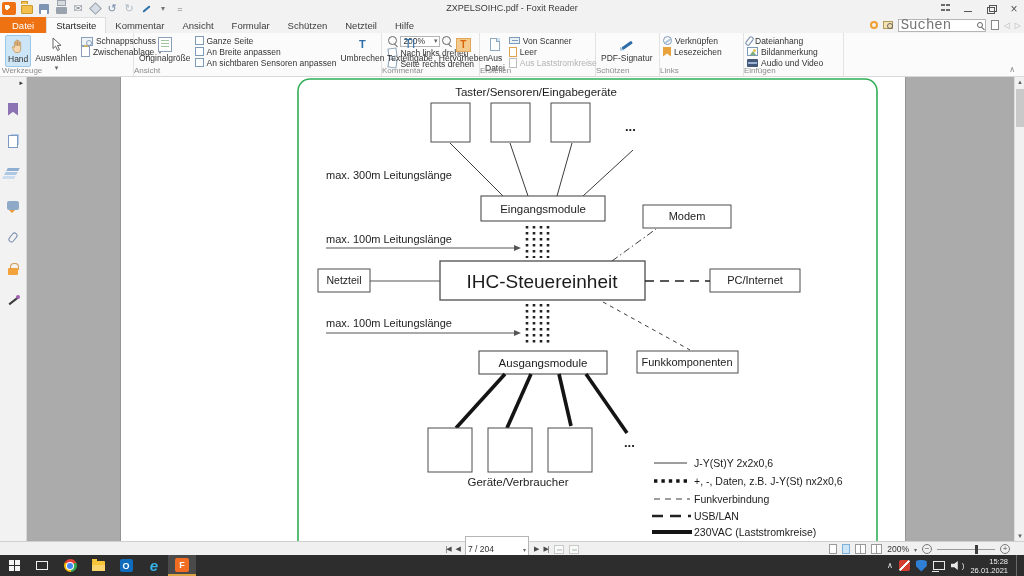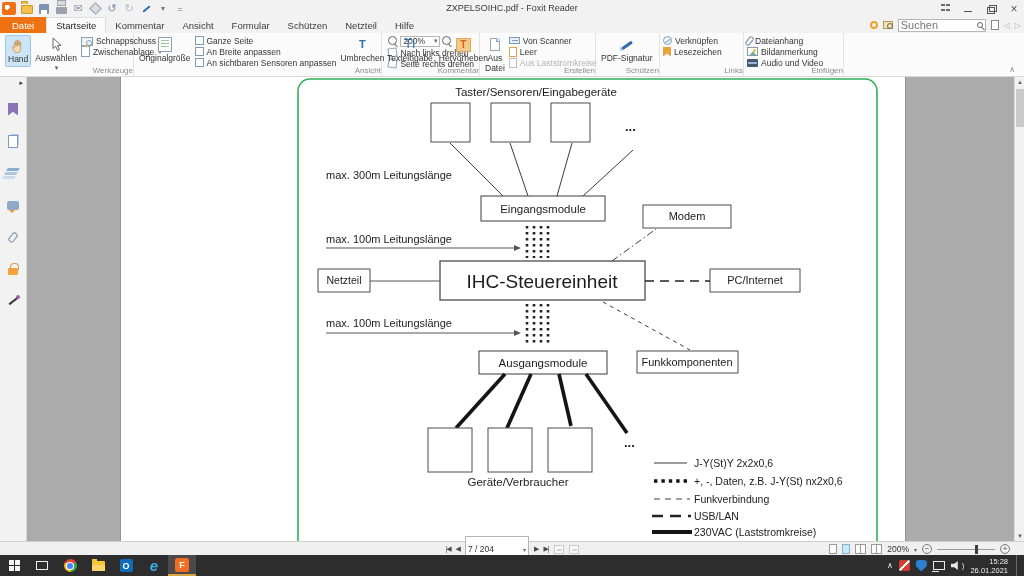--- a/index.html
+++ b/index.html
@@ -39,30 +39,30 @@
 
 .tabrow{position:absolute;top:17px;left:0;right:0;height:16px;background:#f2f2f2;display:flex;align-items:flex-start}
 .tab{height:16px;display:flex;align-items:center;padding:0 9px;font-size:9.5px;color:#3c3c3c;cursor:default}
 .tab-datei{background:#ee7211;color:#fff;padding:0 12px}
 .tab.active{background:#fbfbfb;border:1px solid #dedede;border-bottom:none;color:#1f1f1f}
 .tabrow-right{position:absolute;right:3px;top:0;height:16px;display:flex;align-items:center;gap:5px}
 .ring-ic{width:8px;height:8px;border:2px solid #f0a030;border-radius:50%}
 .foldersearch-ic{width:10px;height:8px;border:1px solid #b09a5a;background:#f3e1b2;position:relative}
 .foldersearch-ic::after{content:"";position:absolute;right:-1px;bottom:-1px;width:4px;height:4px;border:1px solid #666;border-radius:50%}
 .searchbox{width:88px;height:13px;background:#fff;border:1px solid #b5b5b5;display:flex;align-items:center;padding:0 2px}
-.searchbox input{flex:1;border:none;outline:none;font-size:11px;color:#444;width:70px;font-family:Liberation Sans, sans-serif;background:transparent}
+.searchbox input{flex:1;border:none;outline:none;font-size:14px;color:#444;width:70px;font-family:Liberation Mono, monospace;background:transparent}
 .mag-ic{width:6px;height:6px;border:1px solid #666;border-radius:50%;position:relative;flex:none}
 .mag-ic::after{content:"";position:absolute;right:-3px;bottom:-2px;width:4px;height:1px;background:#666;transform:rotate(40deg)}
 .doc-ic{width:8px;height:10px;border:1px solid #888;background:#fff}
 .nav-ch{font-size:8px;color:#b5b5b5}
 
 
 .ribbon{position:absolute;top:33px;left:0;right:0;height:44px;background:#fbfbfb;border-bottom:1px solid #d9d9d9;display:flex;padding-left:2px}
 .rgroup{position:relative;height:100%;border-right:1px solid #e3e3e3;padding:2px 3px 10px;display:flex;align-items:flex-start;gap:2px;flex:none}
-.rglabel{position:absolute;bottom:1px;left:0;right:0;text-align:right;font-size:8px;color:#8c8c8c;white-space:nowrap}
+.rglabel{position:absolute;bottom:1px;left:0;right:0;text-align:left;font-size:8px;color:#8c8c8c;white-space:nowrap}
 .bigbtn{display:flex;flex-direction:column;align-items:center;justify-content:flex-start;padding:1px 2px;font-size:8.5px;color:#333;text-align:center;border-radius:2px;line-height:1.15}
 .bigbtn .icn{height:17px;display:flex;align-items:center;justify-content:center;margin-bottom:1px}
 .bigbtn.sel{background:#cde6f7;border:1px solid #9ec6e6}
 .smallcol{display:flex;flex-direction:column;gap:0;margin-top:0}
 .smallbtn{display:flex;align-items:center;gap:3px;font-size:8.5px;color:#333;height:11px;white-space:nowrap}
 .smallbtn.grayed{color:#b3b3b3}
 .caret::after{content:"▾";font-size:7px;color:#666;margin-left:1px}
 .zoomrow{display:flex;align-items:center;gap:2px;height:12px}
 .zoombox{width:40px;height:11px;border:1px solid #b5b5b5;background:#fff;font-size:8.5px;color:#333;display:flex;align-items:center;justify-content:space-between;padding:0 2px}
 .zoombox i{font-style:normal;font-size:7px;color:#666}

